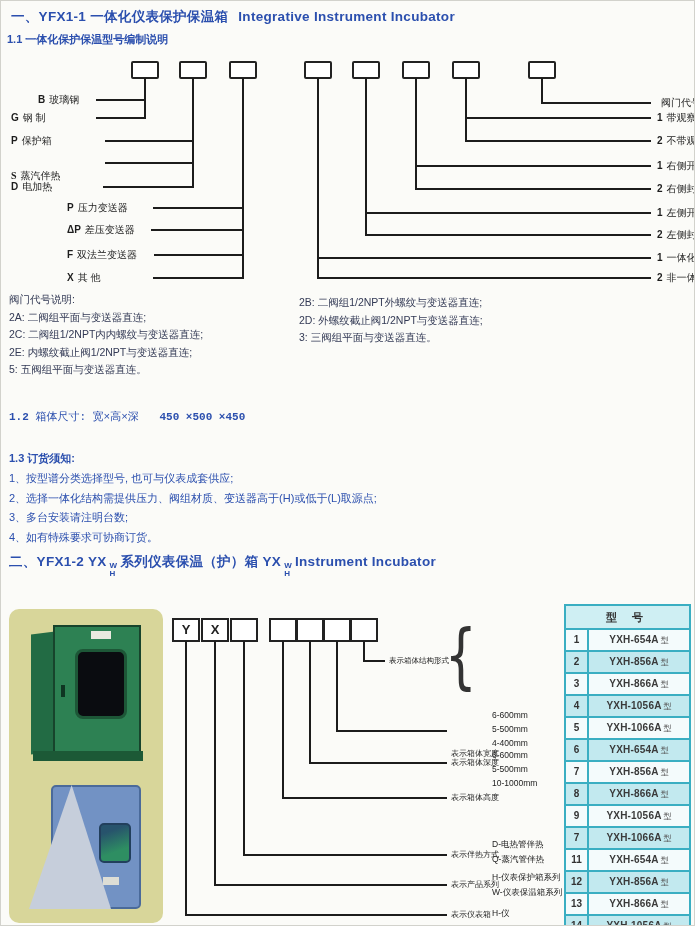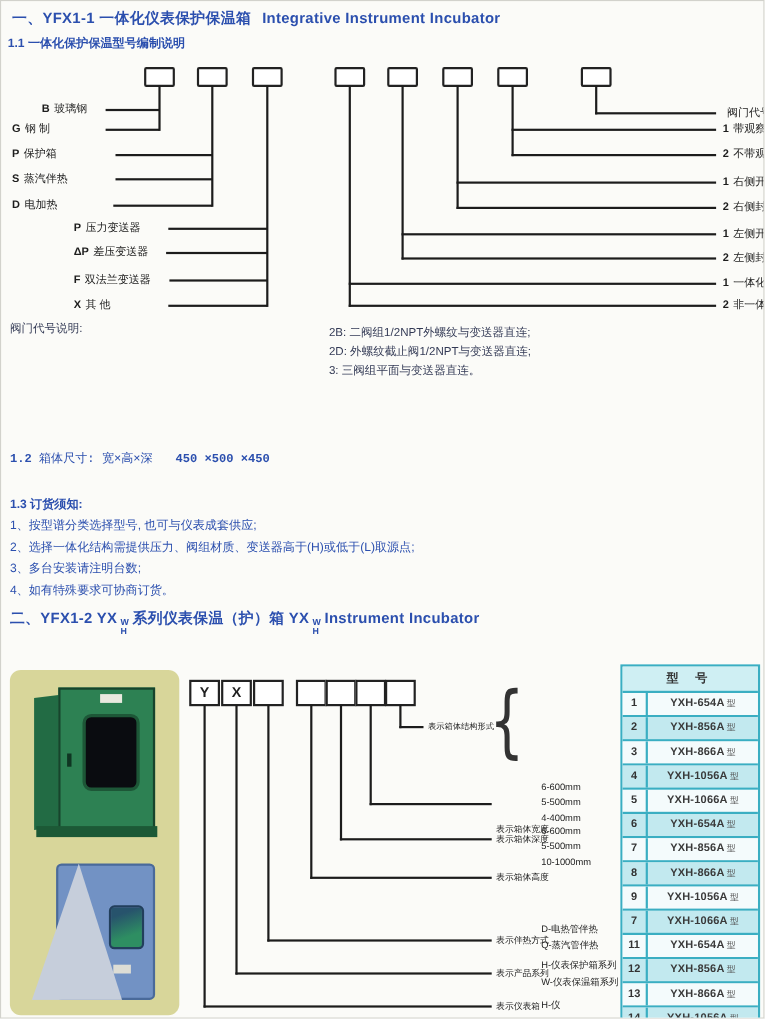--- a/index.html
+++ b/index.html
@@ -107,39 +107,45 @@
   <div class="hline" style="left:414px;top:164px;width:236px;"></div>
   <div class="hline" style="left:414px;top:187px;width:236px;"></div>
   <div class="hline" style="left:364px;top:211px;width:286px;"></div>
   <div class="hline" style="left:364px;top:233px;width:286px;"></div>
   <div class="hline" style="left:316px;top:256px;width:334px;"></div>
   <div class="hline" style="left:316px;top:276px;width:334px;"></div>
 
   <div class="lbl" style="left:10px;top:93px;margin-left:27px;"><span class="code">B</span><span>玻璃钢</span></div>
   <div class="lbl" style="left:10px;top:111px;"><span class="code">G</span><span>钢 制</span></div>
   <div class="lbl" style="left:10px;top:134px;"><span class="code">P</span><span>保护箱</span></div>
-  <div class="lbl" style="left:10px;top:156px;"><span class="code">S</span><span>蒸汽伴热</span></div>
+  <div class="lbl" style="left:10px;top:169px;font-family:Liberation Serif, serif;"><span class="code">S</span><span>蒸汽伴热</span></div>
   <div class="lbl" style="left:10px;top:180px;"><span class="code">D</span><span>电加热</span></div>
   <div class="lbl" style="left:66px;top:201px;"><span class="code">P</span><span>压力变送器</span></div>
   <div class="lbl" style="left:66px;top:223px;"><span class="code">ΔP</span><span>差压变送器</span></div>
   <div class="lbl" style="left:66px;top:248px;"><span class="code">F</span><span>双法兰变送器</span></div>
   <div class="lbl" style="left:66px;top:271px;"><span class="code">X</span><span>其 他</span></div>
 
   <div class="lbl" style="left:656px;top:96px;"><span class="code"></span><span>阀门代号</span></div>
   <div class="lbl" style="left:656px;top:111px;"><span class="code">1</span><span>带观察窗</span></div>
   <div class="lbl" style="left:656px;top:134px;"><span class="code">2</span><span>不带观察窗</span></div>
   <div class="lbl" style="left:656px;top:159px;"><span class="code">1</span><span>右侧开门</span></div>
   <div class="lbl" style="left:656px;top:182px;"><span class="code">2</span><span>右侧封闭</span></div>
   <div class="lbl" style="left:656px;top:206px;"><span class="code">1</span><span>左侧开门</span></div>
   <div class="lbl" style="left:656px;top:228px;"><span class="code">2</span><span>左侧封闭</span></div>
   <div class="lbl" style="left:656px;top:251px;"><span class="code">1</span><span>一体化</span></div>
   <div class="lbl" style="left:656px;top:271px;"><span class="code">2</span><span>非一体化</span></div>
 
   <div class="notes" style="left:8px;top:290px;">
     <div>阀门代号说明:</div>
+    <div>
+        <div>2A: 二阀组平面与变送器直连;</div>
+        <div>2C: 二阀组1/2NPT内内螺纹与变送器直连;</div>
+        <div>2E: 内螺纹截止阀1/2NPT与变送器直连;</div>
+        <div>5: 五阀组平面与变送器直连。</div>
+      </div>
   </div>
   <div class="notes" style="left:298px;top:293px;">
     <div>
         <div>2B: 二阀组1/2NPT外螺纹与变送器直连;</div>
         <div>2D: 外螺纹截止阀1/2NPT与变送器直连;</div>
         <div>3: 三阀组平面与变送器直连。</div>
       </div>
   </div>
 
   <div class="abs blue" style="left:8px;top:408px;font-size:11px;white-space:nowrap;font-family:Liberation Mono, monospace;">

